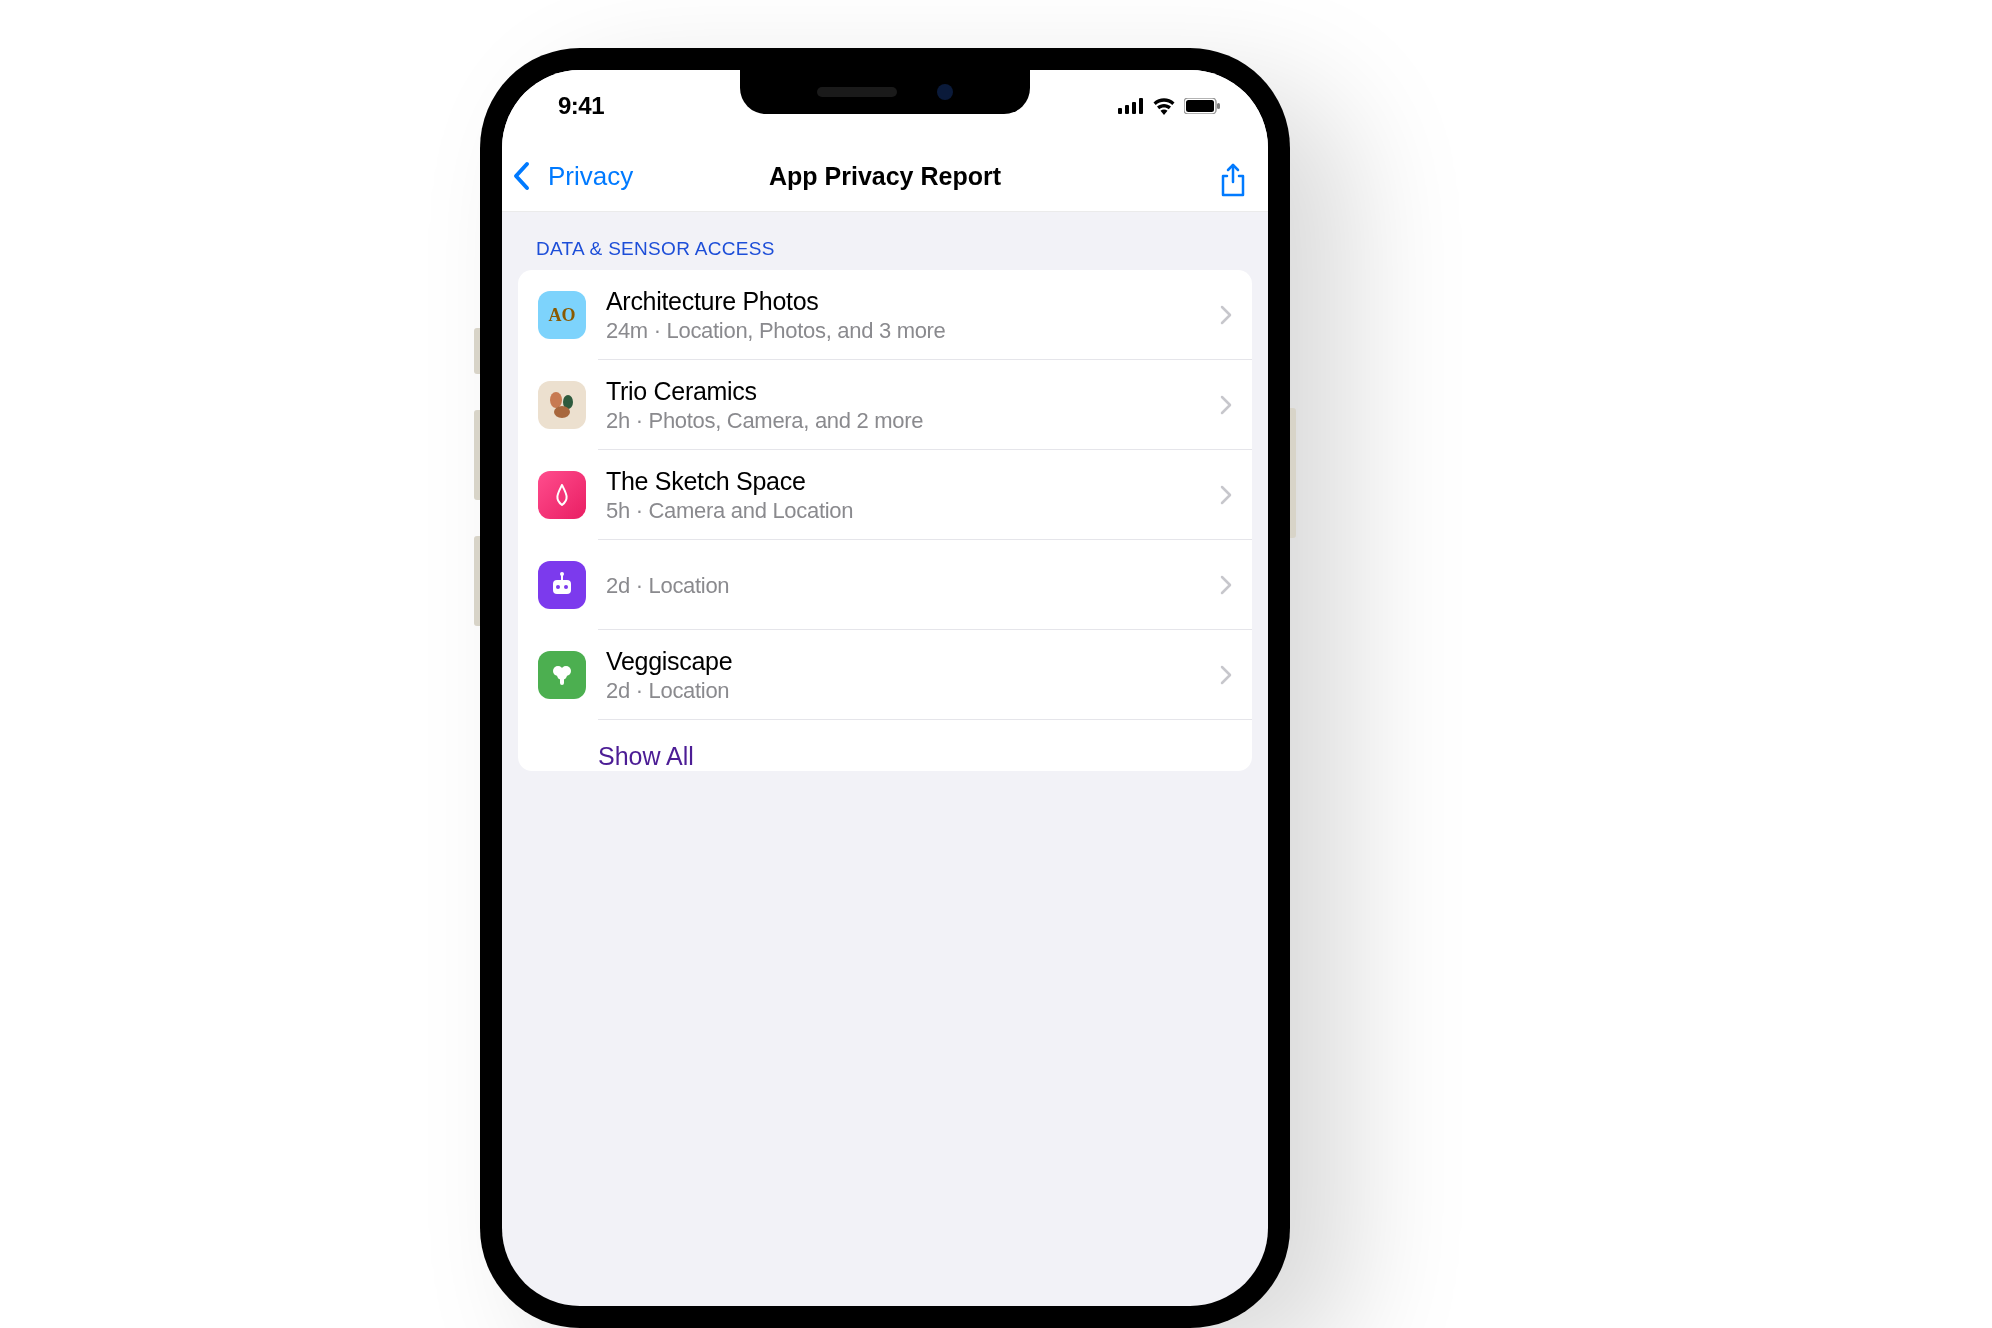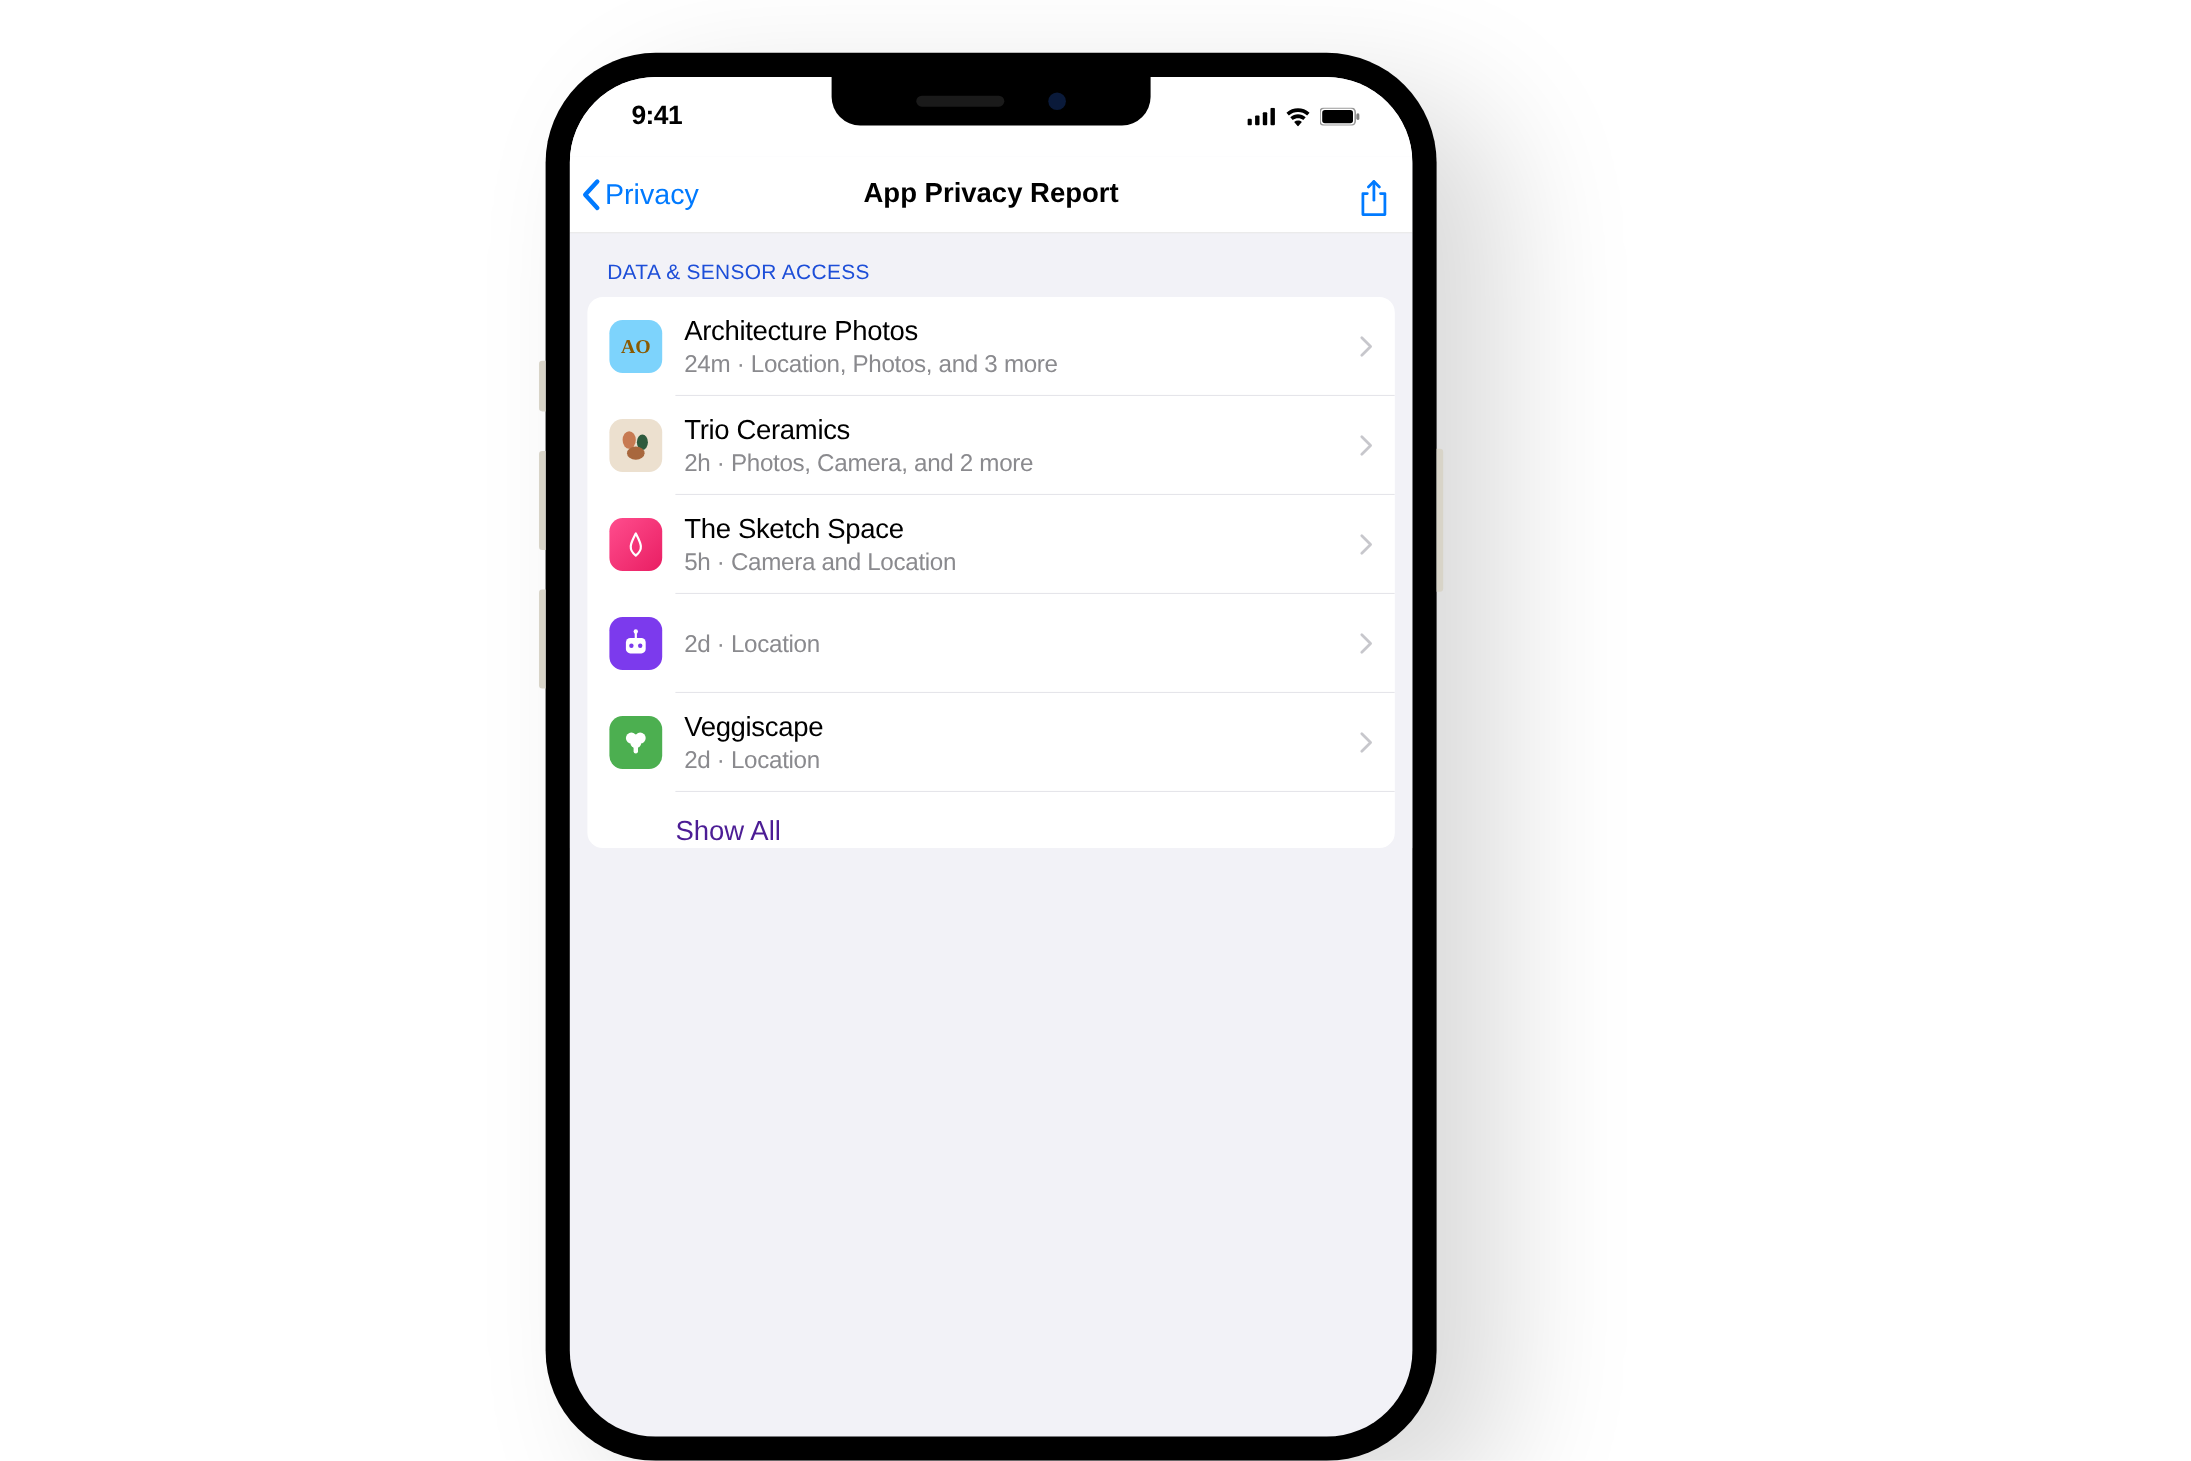--- a/index.html
+++ b/index.html
@@ -13,21 +13,20 @@
     .phone-frame {
       position: absolute;
       left: 480px;
       top: 48px;
       width: 810px;
       height: 1280px;
       background: #000;
       border-radius: 100px;
       padding: 22px;
       box-shadow: 60px 40px 120px rgba(0,0,0,0.15);
-      margin-left: 16px;
     }
     .phone-inner {
       width: 100%;
       height: 100%;
       background: #f2f2f7;
       border-radius: 78px;
       overflow: hidden;
       position: relative;
     }
     .notch {
@@ -76,25 +75,25 @@
       height: 70px;
       background: #fff;
       display: flex;
       align-items: center;
       justify-content: space-between;
       padding: 0 20px 0 10px;
       border-bottom: 1px solid rgba(0,0,0,0.08);
     }
     .nav-back {
       display: flex;
-      align-items: flex-end;
+      align-items: flex-start;
       color: #007aff;
       font-size: 26px;
       font-weight: 400;
-      gap: 2px;
+      gap: 16px;
     }
     .nav-title {
       position: absolute;
       left: 50%;
       transform: translateX(-50%);
       font-size: 25px;
       font-weight: 600;
     }
     .nav-share {
       color: #007aff;

